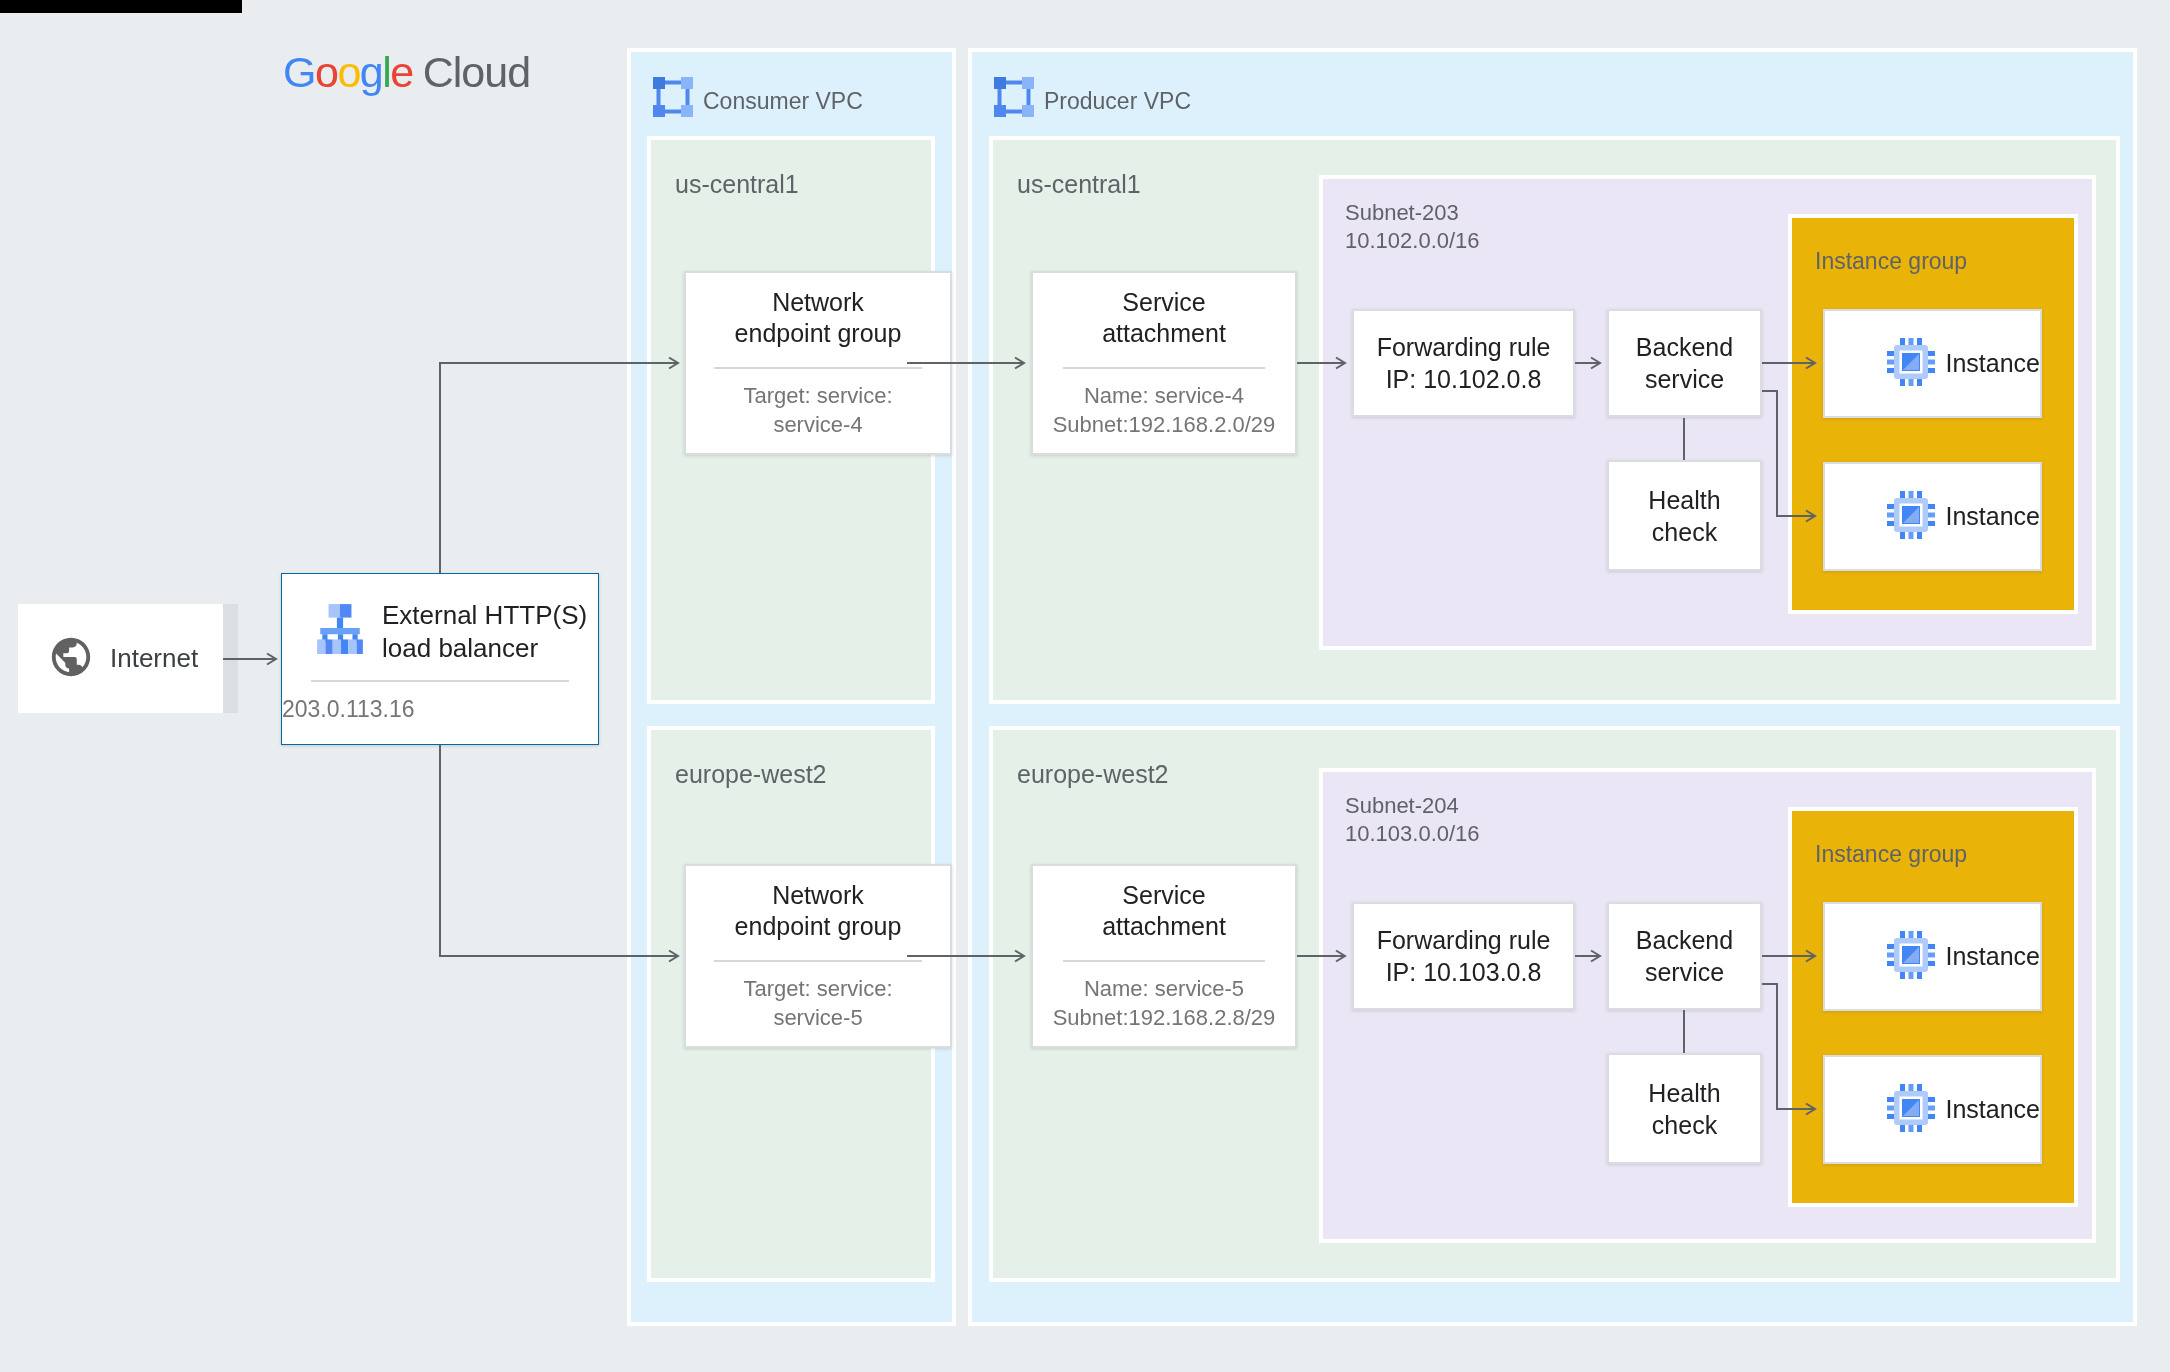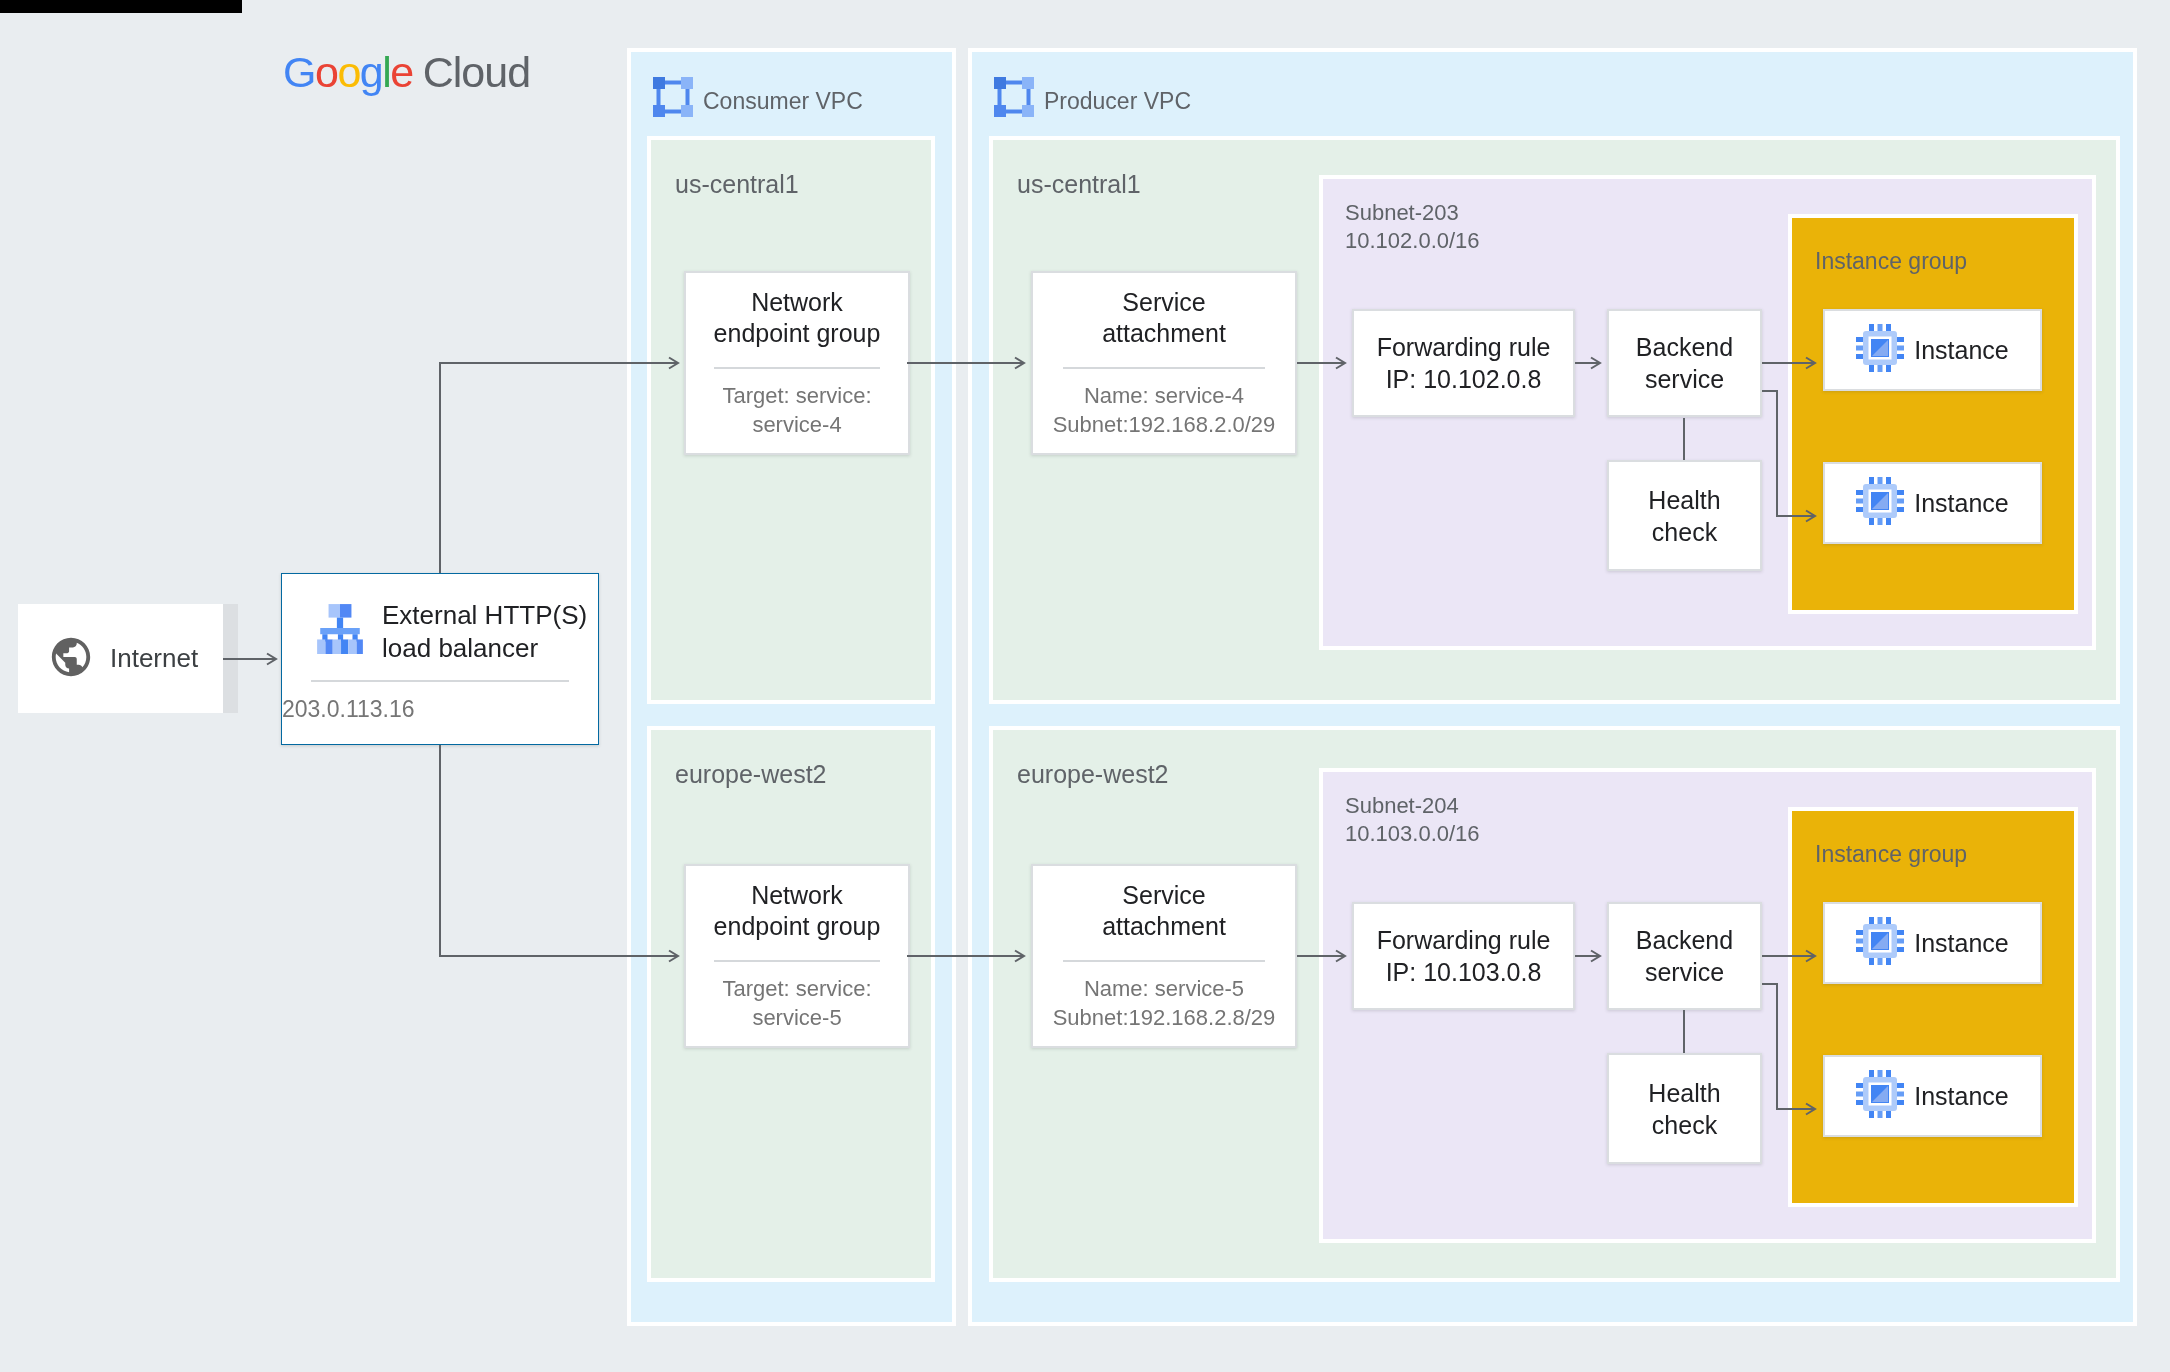--- a/index.html
+++ b/index.html
@@ -52,41 +52,41 @@
   .vpc-label{position:absolute;left:72px;top:36px;font-size:23px;color:#5f6368;}
 
   
   .region{position:absolute;background:#e4f0e8;box-shadow:0 0 0 4px #ffffff;}
   .region.r0{top:88px;height:560px;}
   .region.r1{top:678px;height:548px;}
   .region-consumer{left:20px;width:280px;}
   .region-producer{left:21px;width:1123px;}
   .region-label{position:absolute;left:24px;top:30px;font-size:25px;color:#5f6368;}
 
-  .neg{left:33px;top:131px;width:226px;height:184px;}
+  .neg{left:33px;top:131px;width:268px;height:184px;}
   .neg.rb{top:134px;}
   .sa{left:38px;top:131px;width:266px;height:184px;}
   .sa.rb{top:134px;}
   .sa .card-divider{left:30px;right:30px;}
 
   
   .subnet{position:absolute;left:330px;width:769px;height:467px;background:#ebe6f6;box-shadow:0 0 0 4px #ffffff;}
   .subnet.ra{top:39px;}
   .subnet.rb{top:42px;}
   .subnet-label{position:absolute;left:22px;top:20px;font-size:22px;line-height:28px;color:#5f6368;}
   .subnet-label span{display:block;}
 
   .fr{left:29px;top:130px;width:223px;height:108px;}
   .bs{left:284px;top:130px;width:155px;height:108px;}
   .hc{left:284px;top:281px;width:155px;height:111px;}
 
   
   .igroup{position:absolute;left:469px;top:39px;width:282px;height:392px;background:#eab308;box-shadow:0 0 0 4px #ffffff;}
   .igroup-label{position:absolute;left:23px;top:30px;font-size:23px;color:#5f6368;}
-  .inst{left:31px;width:219px;height:82px;display:flex;align-items:center;justify-content:center;gap:10px;}
+  .inst{left:31px;width:219px;height:109px;display:flex;align-items:center;justify-content:flex-end;gap:10px;}
   .inst.i0{top:91px;}
   .inst.i1{top:244px;}
   .inst .lbl{font-size:25px;color:#202124;}
 
   
   .wires{position:absolute;left:0;top:0;width:2170px;height:1372px;pointer-events:none;z-index:60;}
 </style>
 </head>
 <body>
 

